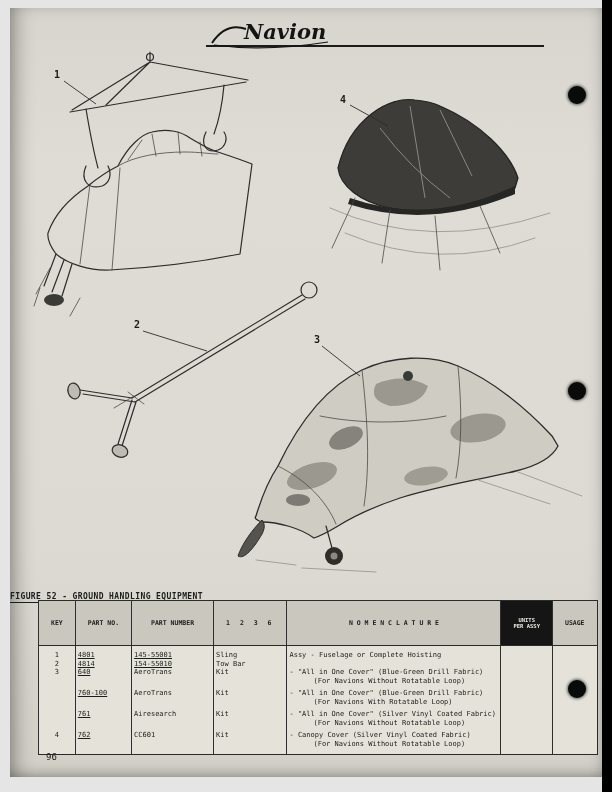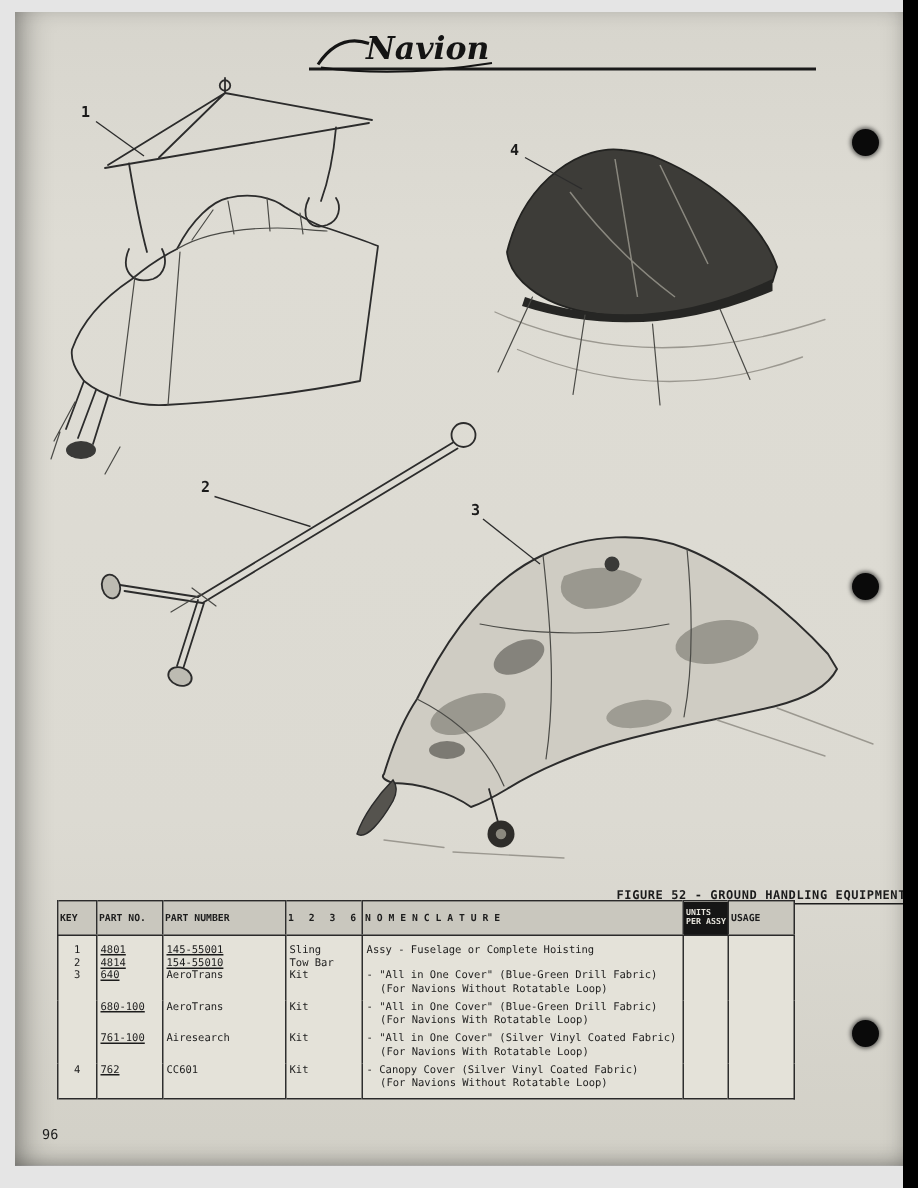--- a/index.html
+++ b/index.html
@@ -16,40 +16,40 @@
   .logo-svg{position:absolute;left:200px;top:8px;}
   .logo-text{font-family:"DejaVu Serif",serif;font-style:italic;font-weight:bold;font-size:21px;fill:#141414;}
 
   .art{position:absolute;left:0;top:40px;}
   .ink{stroke:#2c2c2c;fill:none;stroke-width:1.2;stroke-linecap:round;stroke-linejoin:round;}
   .ink-thin{stroke:#4a4a46;fill:none;stroke-width:.8;stroke-linecap:round;}
   .ink-light{stroke:#9b9890;fill:none;stroke-width:.9;stroke-linecap:round;}
   .callout{font-family:"DejaVu Sans Mono",monospace;font-size:10px;font-weight:bold;fill:#1a1a1a;}
   .leader{stroke:#2c2c2c;stroke-width:.9;fill:none;}
 
-  .figure-caption-wrap{position:absolute;left:0;top:576px;width:594px;text-align:right;}
+  .figure-caption-wrap{position:absolute;left:0;top:576px;width:594px;text-align:left;}
   .figure-caption{display:inline-block;font-size:8px;font-weight:bold;letter-spacing:.4px;
                   border-bottom:1px solid #1c1c1c;padding-bottom:1px;}
 
   .parts-table{position:absolute;left:28px;top:592px;border-collapse:collapse;table-layout:fixed;
                background:#e4e2d9;border:1.6px solid #2a2a2a;font-size:7px;line-height:8.5px;}
   .parts-table th,.parts-table td{border-left:1px solid #2e2e2e;vertical-align:top;padding:0 2px;
                font-family:"DejaVu Sans Mono",monospace;white-space:nowrap;overflow:hidden;}
   .parts-table th{background:#c9c7be;border-bottom:1.6px solid #2a2a2a;font-size:6.5px;
-               font-weight:bold;text-align:left;vertical-align:middle;height:20px;padding:1px;}
+               font-weight:bold;text-align:center;vertical-align:middle;height:20px;padding:12px;}
   .parts-table th.dark{background:#151515;color:#e8e6de;font-size:5.5px;line-height:6.5px;}
   .parts-table td.c{text-align:center;}
   .u{text-decoration:underline;}
   .digits-head{letter-spacing:3px;}
   tr.first td{padding-top:5px;}
   tr.gap td{padding-bottom:4px;}
   tbody tr:last-child td{padding-bottom:6px;}
-  .nom2{margin-left:9px;}
-
-  .page-number{position:absolute;left:18px;top:744px;font-size:9px;font-weight:normal;}
+  .nom2{margin-left:24px;}
+
+  .page-number{position:absolute;left:36px;top:744px;font-size:9px;font-weight:normal;}
 </style>
 </head>
 <body>
 
 <div class="scan">
   <div class="paper">
 
     <div class="logo-rule"></div>
     <svg class="logo-svg" width="140" height="34" viewBox="0 0 140 34">
       <path d="M2,27 Q16,6 36,13" stroke="#141414" stroke-width="2" fill="none"></path>
@@ -176,38 +176,38 @@
           <td>Kit</td>
           <td>
             <div>- "All in One Cover" (Blue-Green Drill Fabric)</div>
               <div class="nom2">(For Navions Without Rotatable Loop)</div>
           </td>
           <td></td>
           <td></td>
         </tr>
         <tr class="gap">
           <td class="c"></td>
-          <td class="u">680-100</td>
+          <td class="u">760-100</td>
           <td>AeroTrans</td>
           <td>Kit</td>
           <td>
             <div>- "All in One Cover" (Blue-Green Drill Fabric)</div>
               <div class="nom2">(For Navions With Rotatable Loop)</div>
           </td>
           <td></td>
           <td></td>
         </tr>
         <tr class="gap">
           <td class="c"></td>
-          <td class="u">761-100</td>
+          <td class="u">761</td>
           <td>Airesearch</td>
           <td>Kit</td>
           <td>
             <div>- "All in One Cover" (Silver Vinyl Coated Fabric)</div>
-              <div class="nom2">(For Navions With Rotatable Loop)</div>
+              <div class="nom2">(For Navions Without Rotatable Loop)</div>
           </td>
           <td></td>
           <td></td>
         </tr>
         <tr class="gap">
           <td class="c">4</td>
           <td class="u">762</td>
           <td>CC601</td>
           <td>Kit</td>
           <td>

